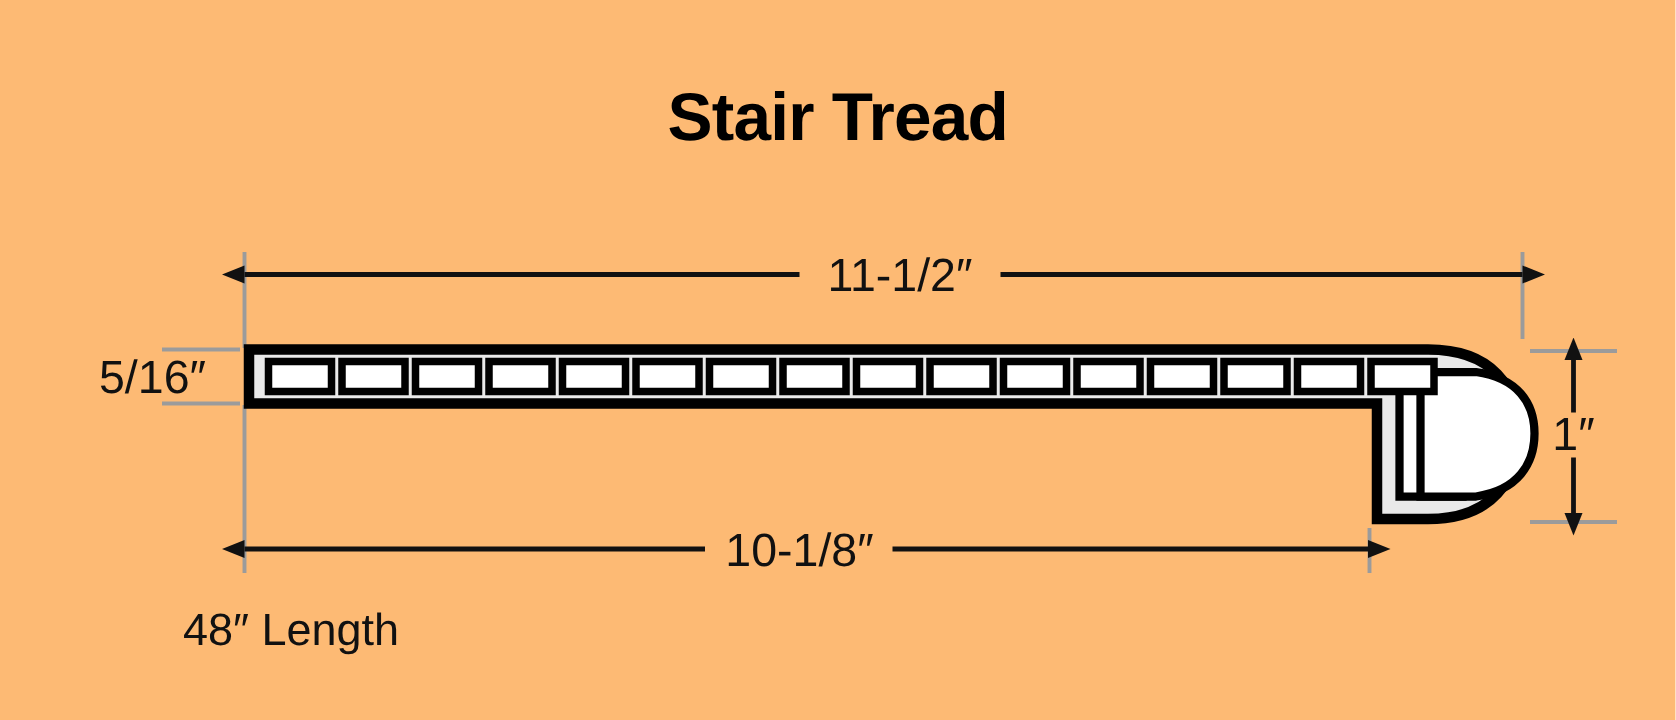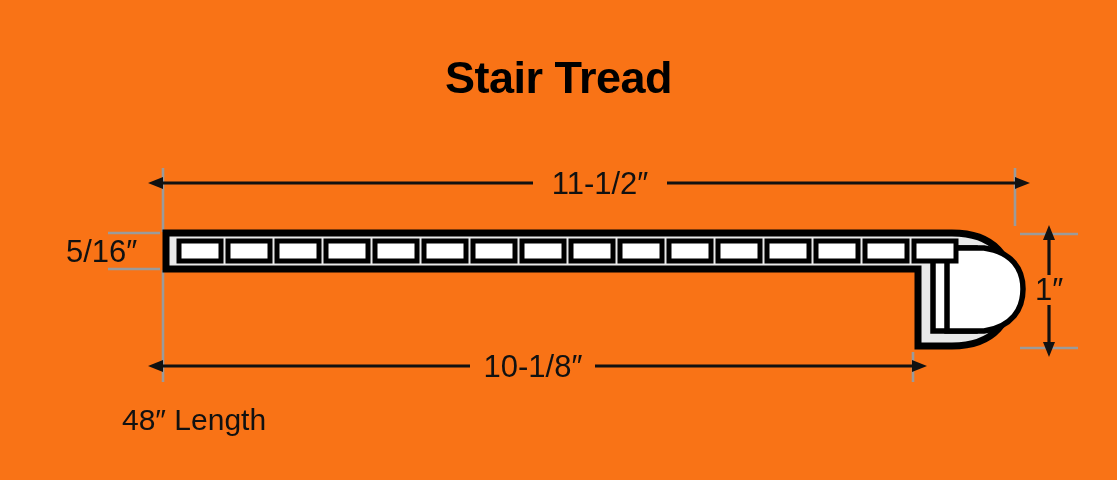--- a/index.html
+++ b/index.html
@@ -4,21 +4,21 @@
 <style>
   html, body {
     margin: 0;
     padding: 0;
     background: #ffffff;
   }
   #stage {
     position: relative;
     width: 1117px;
     height: 480px;
-    background: #f97316;
+    background: #fdba74;
     overflow: hidden;
     font-family: "Liberation Sans", sans-serif;
   }
   #title {
     position: absolute;
     left: 0;
     top: 52px;
     width: 1117px;
     text-align: center;
     font-family: "Liberation Sans", sans-serif;

